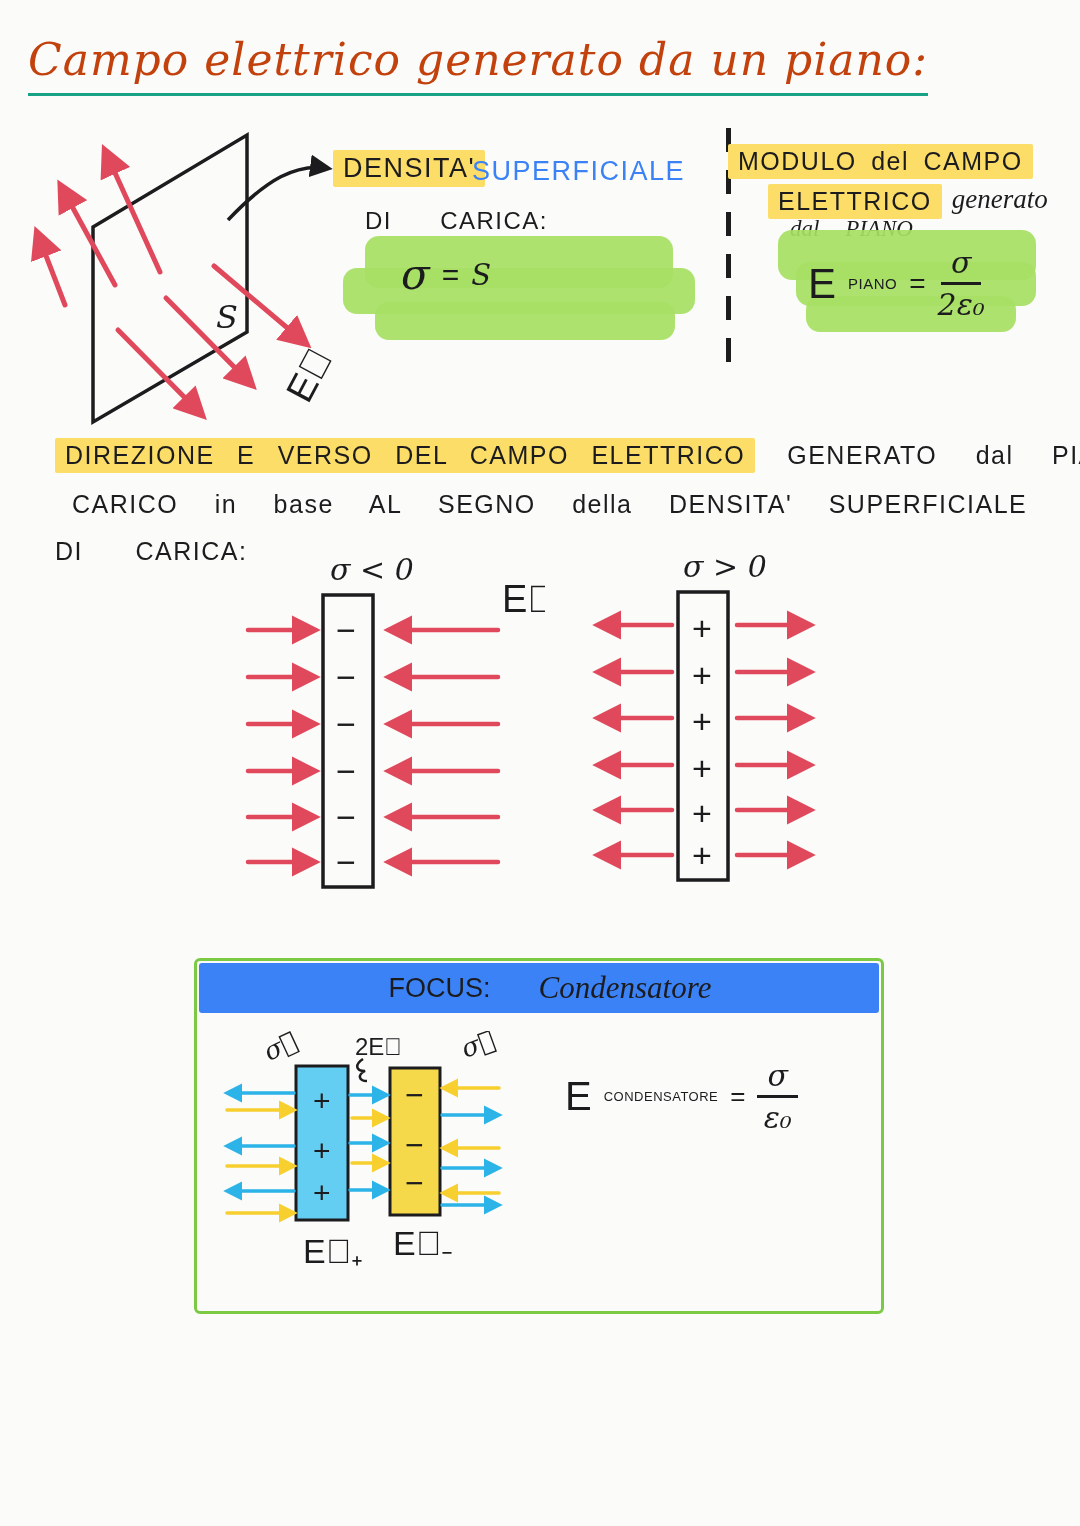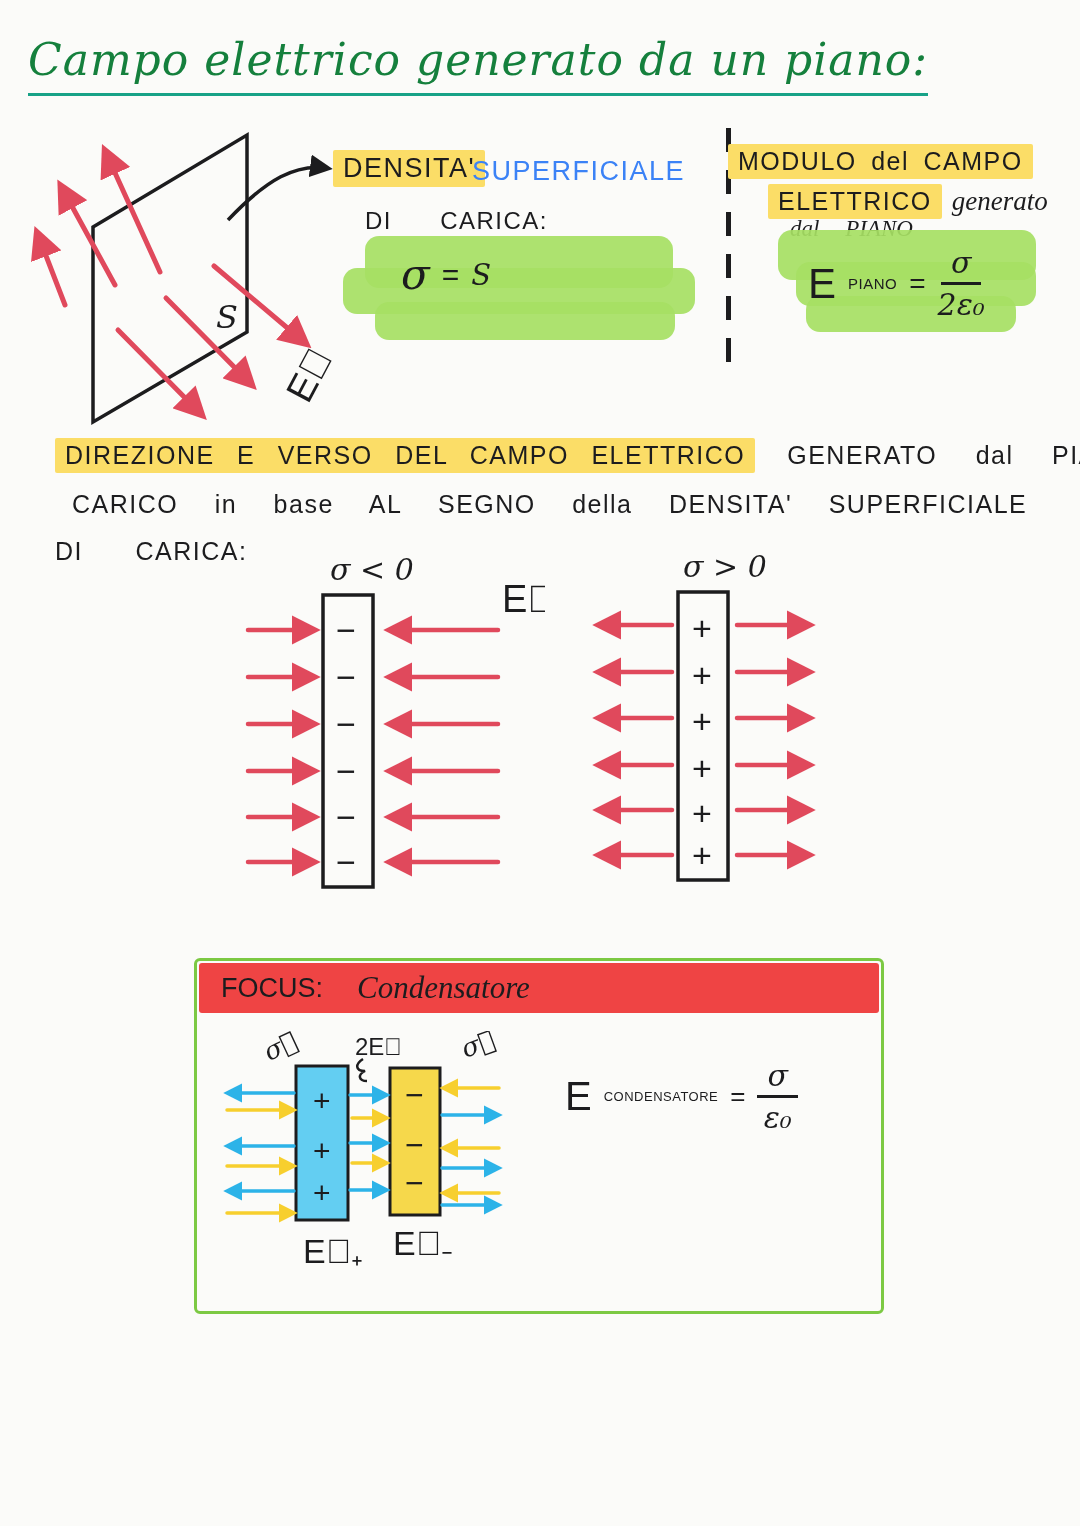--- a/index.html
+++ b/index.html
@@ -6,21 +6,21 @@
   body{
     width:1080px;height:1526px;position:relative;overflow:hidden;
     background:#fbfbf9;color:#1c1c1e;
     font-family:"Liberation Sans", sans-serif;
   }
   .abs{position:absolute}
   
   .page-title{
     left:28px;top:34px;font-size:44px;letter-spacing:1px;
     font-family:"DejaVu Serif",serif;font-style:italic;
-    color:#15803d;padding-bottom:8px;border-bottom:3.5px solid #17a287;text-align:right;
+    color:#c2410c;padding-bottom:8px;border-bottom:3.5px solid #17a287;text-align:right;
   }
   
   .chip{
     display:inline-block;background:#fbdd67;border-radius:2px;
     padding:3px 10px;
   }
   
   .hand{font-size:25px;letter-spacing:1.5px;word-spacing:14px;white-space:nowrap}
   .cursive{font-family:Liberation Serif, serif;font-style:italic;letter-spacing:0}
   
@@ -37,22 +37,23 @@
     width:4.5px;
     background:repeating-linear-gradient(to bottom,#1c1c1e 0 24px,transparent 24px 42px);
   }
   
   .focus-box{
     left:194px;top:958px;width:684px;height:350px;
     border:3px solid #7cc943;border-radius:6px;background:transparent;
   }
   .focus-header{
     position:absolute;left:2px;right:2px;top:2px;height:50px;
-    background:#ef4444;border-radius:3px;display:flex;align-items:center;gap:34px;
+    background:#3b82f6;border-radius:3px;display:flex;align-items:center;gap:48px;
     padding-left:22px;
+    justify-content:center;
   }
   .magenta{color:#3b82f6}
   svg text{fill:#1c1c1e}
 </style>
 </head>
 <body>
 
 <svg width="0" height="0" style="position:absolute">
   <defs>
     <marker id="ah-red" viewBox="0 0 10 10" refX="7" refY="5" markerWidth="6.5" markerHeight="6.5" orient="auto-start-reverse">
@@ -104,21 +105,21 @@
     <span style="font-size:30px">=</span>
     <span class="frac math" style="font-size:29px">
       <span class="den">S</span>
     </span>
   </div>
 </div>
 
 <div class="abs dashed-v" style="left:726px;top:128px;height:250px"></div>
 
 <span class="abs chip hand" style="left:728px;top:144px;font-size:25px;word-spacing:6px">MODULO del CAMPO</span>
-<div class="abs" style="left:768px;top:184px;display:flex;align-items:center;gap:10px">
+<div class="abs" style="left:768px;top:184px;display:flex;align-items:flex-start;gap:10px">
   <span class="chip hand" style="font-size:25px">ELETTRICO</span>
   <span class="hand cursive" style="font-size:27px">generato</span>
 </div>
 <span class="abs hand cursive" style="left:790px;top:216px;font-size:23px;word-spacing:20px">dal PIANO</span>
 
 <div class="gstack" style="left:778px;top:230px;width:258px;height:104px">
   <div class="layer" style="left:0;top:0;width:258px;height:50px"></div>
   <div class="layer" style="left:18px;top:32px;width:240px;height:44px"></div>
   <div class="layer" style="left:28px;top:66px;width:210px;height:36px"></div>
   <div class="content" style="left:30px;top:16px">

